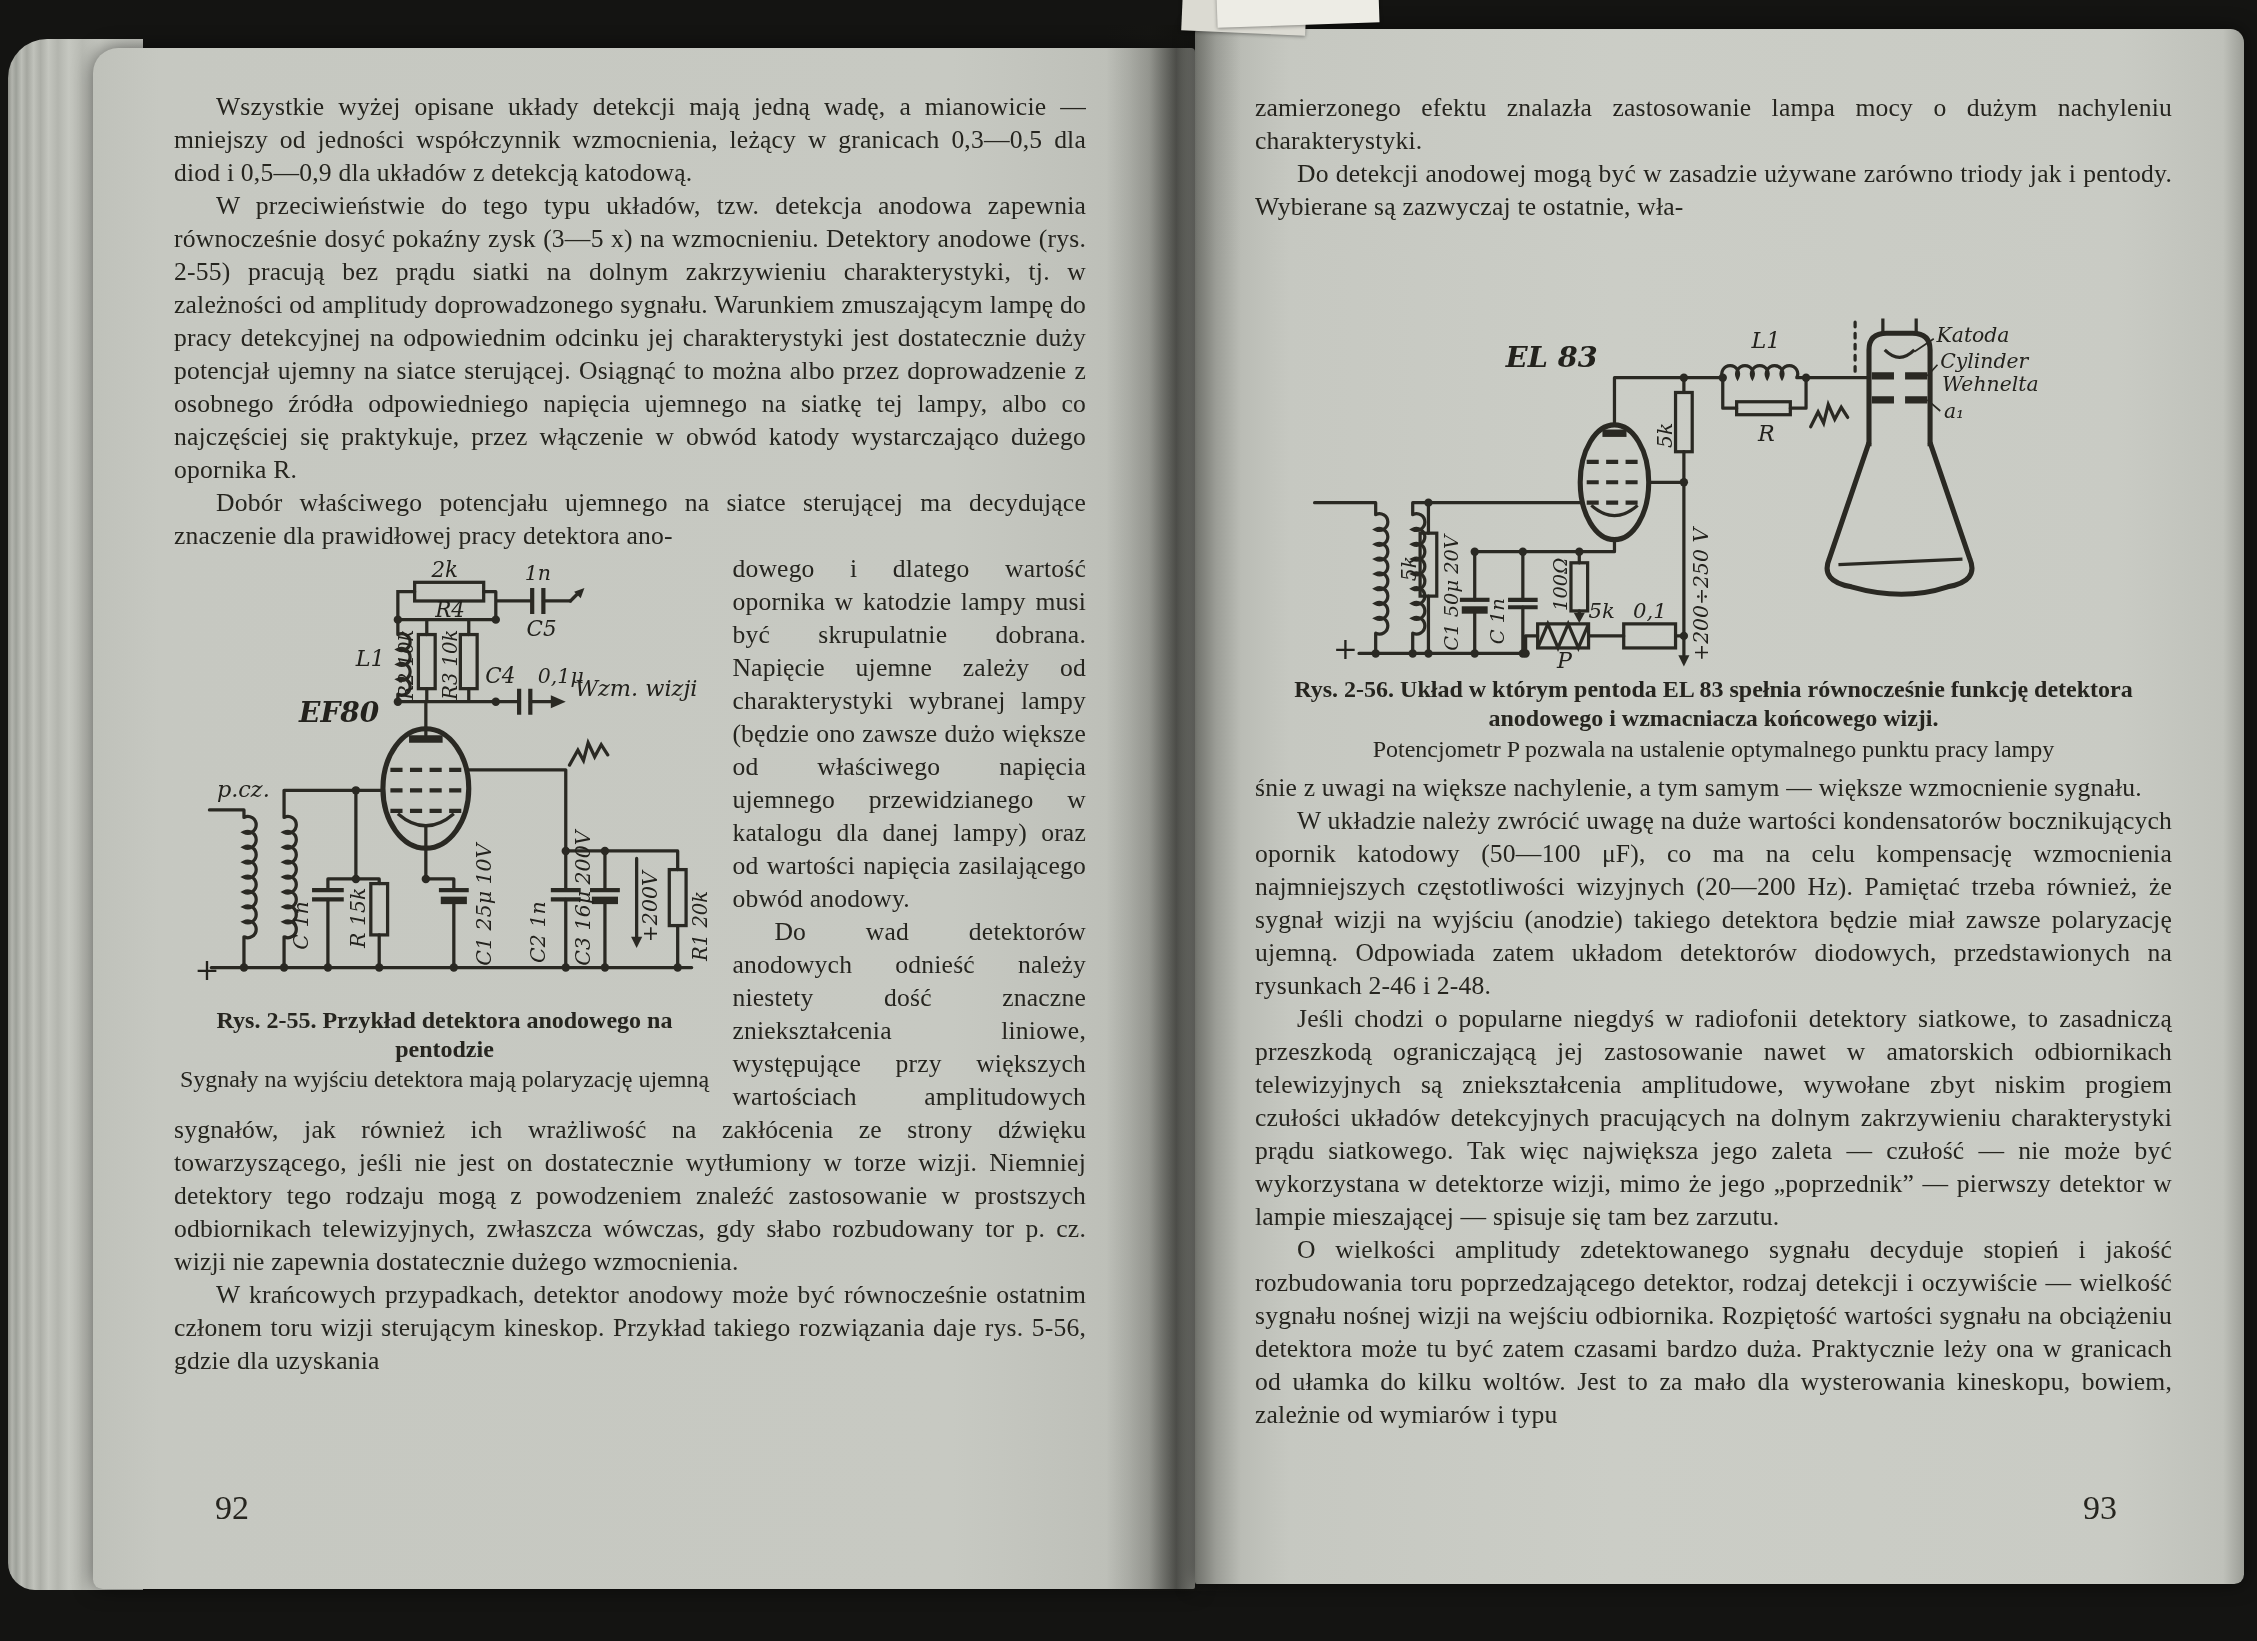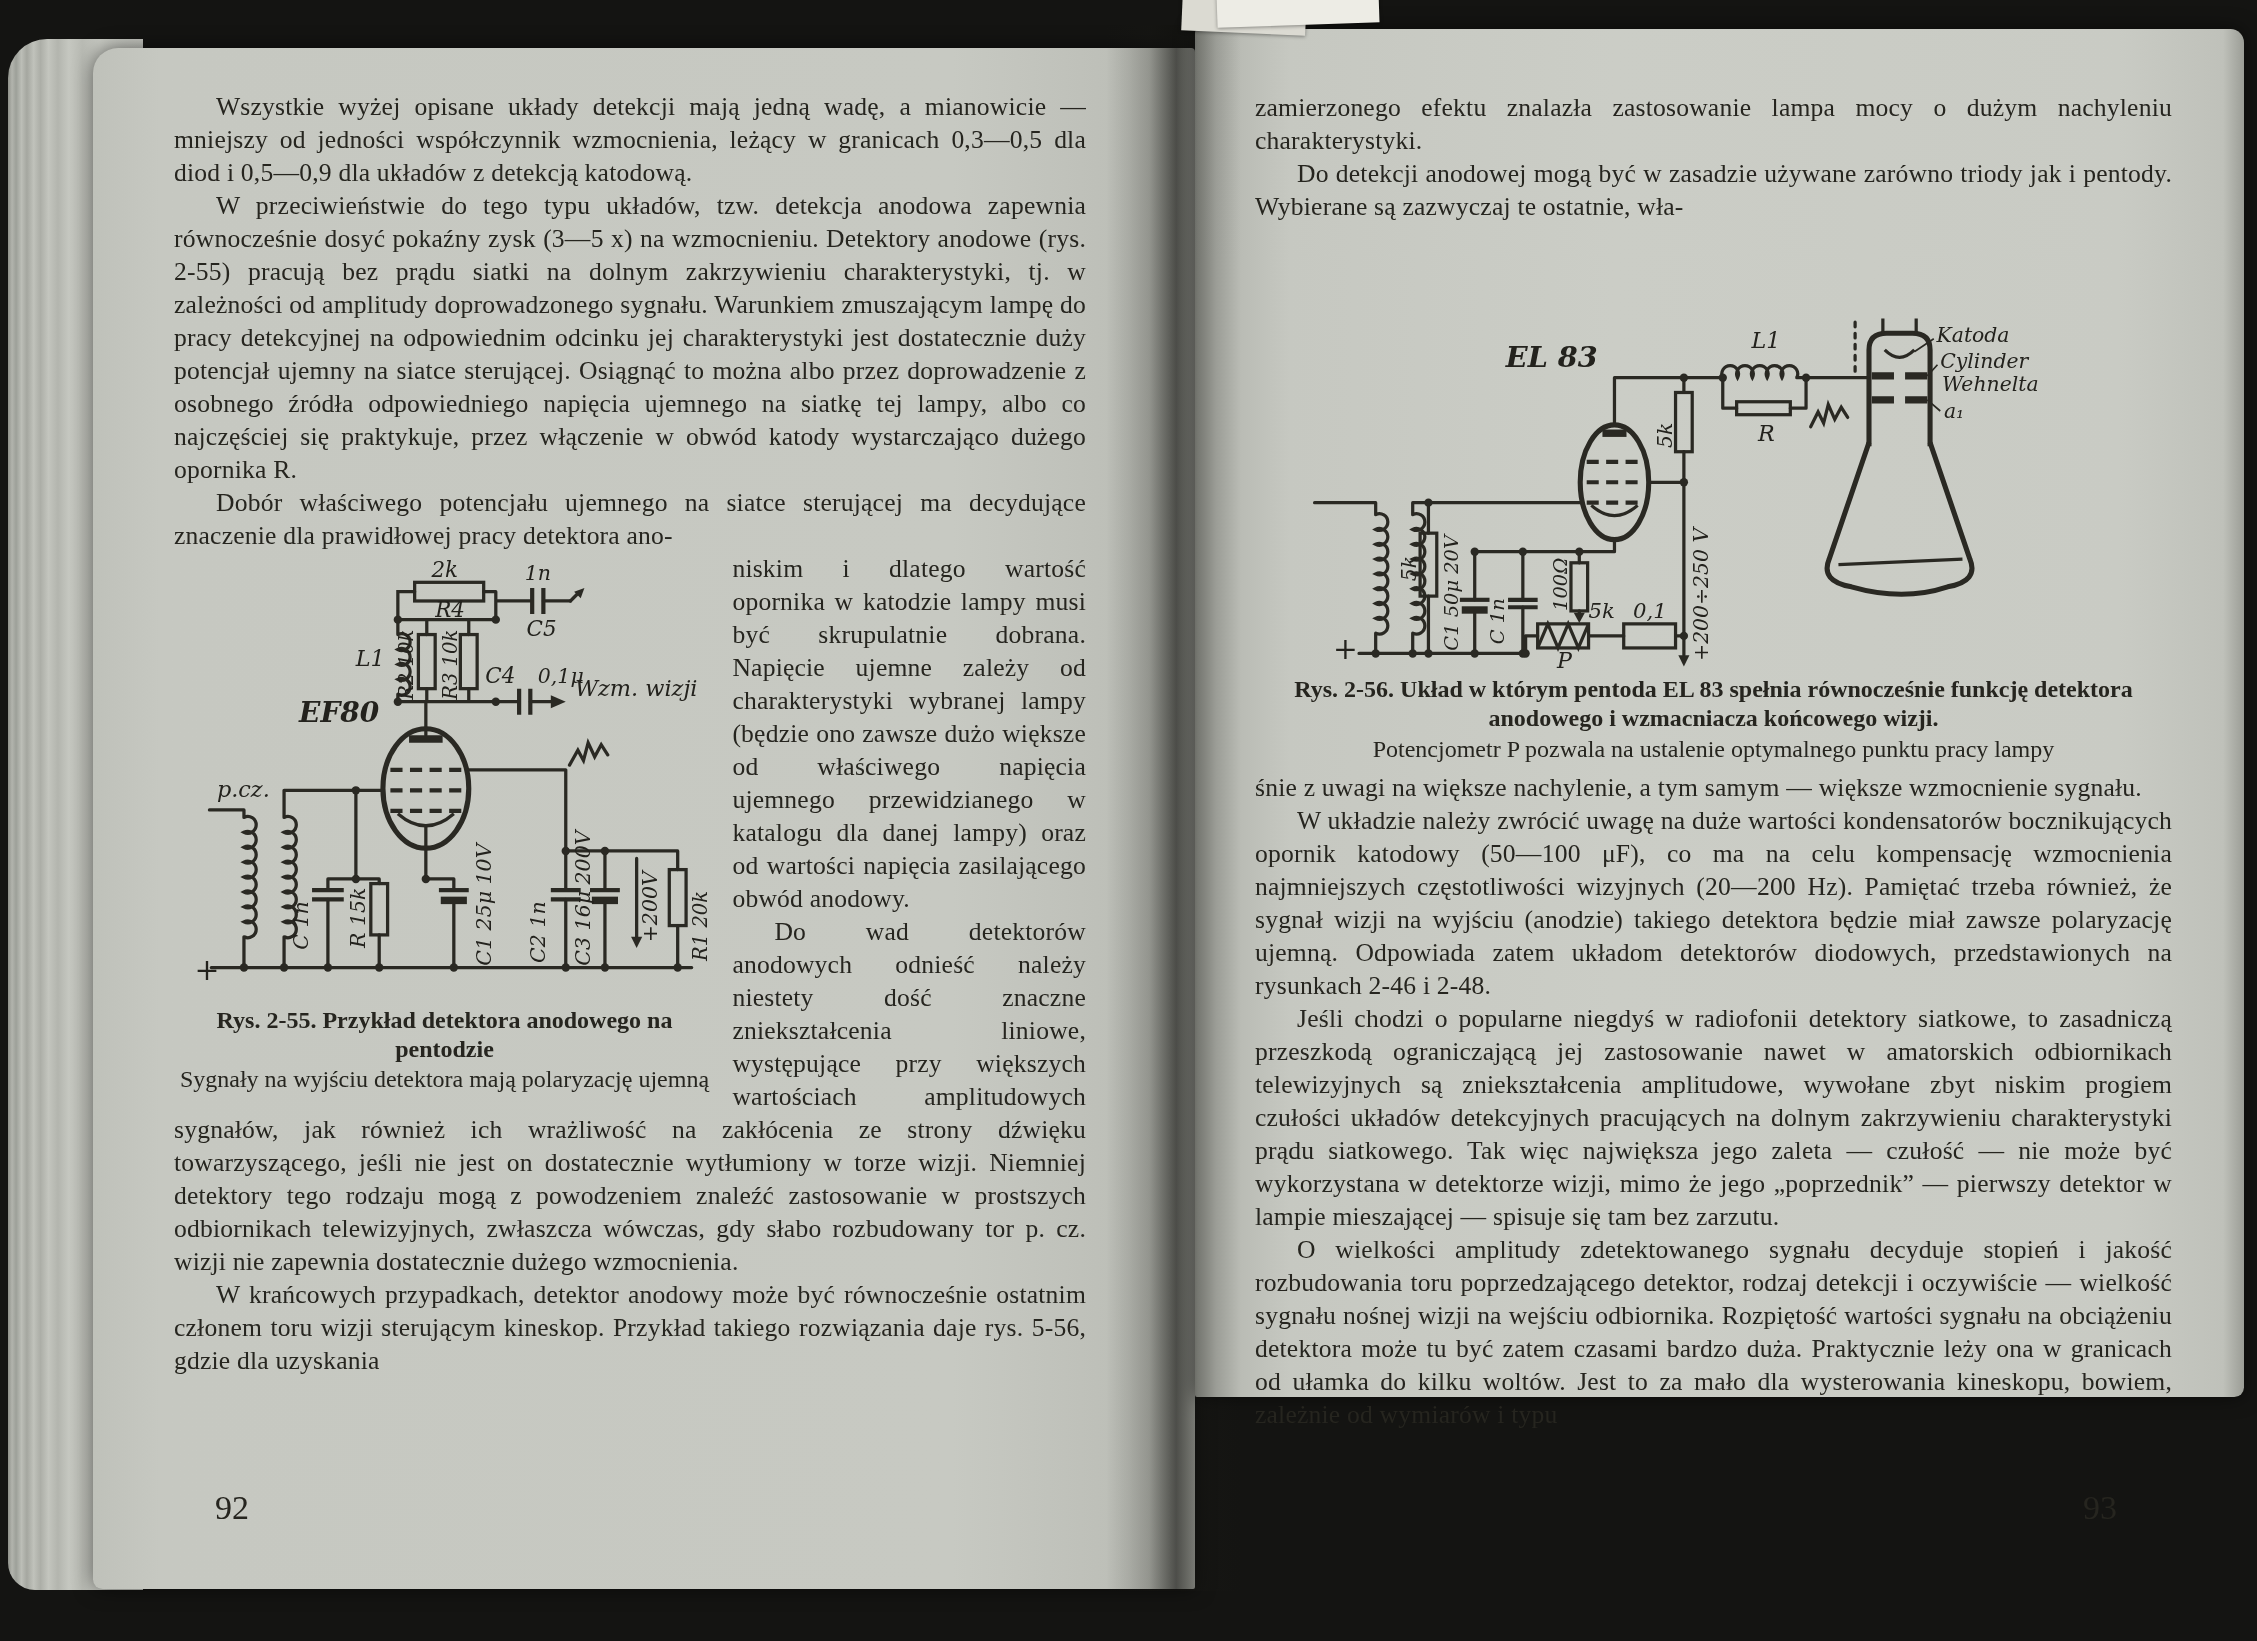--- a/index.html
+++ b/index.html
@@ -19,21 +19,21 @@
       #b9bbb4 55%,#c7c9c2 68%,#c4c6bf 100%);
   }
   .page{position:absolute;box-shadow:0 0 19.3px rgba(0,0,0,0.55);}
   .page.left{
     left:93px;top:48px;width:1102px;height:1541px;
     border-radius:25px 3.9px 1.9px 9.7px;
     background:linear-gradient(90deg,#bfc1ba 0%,#c6c8c1 6%,#c7c9c2 78%,#bcbeb7 94%,#a7a9a2 100%),
                #c6c8c1;
   }
   .page.right{
-    left:1195px;top:29px;width:1049px;height:1368px;
+    left:1195px;top:29px;width:1049px;height:1555px;
     border-radius:3.9px 13.5px 9.7px 1.9px;
     background:linear-gradient(90deg,#969891 0%,#b4b6af 2%,#c6c8c1 9%,#cbcdc6 40%,#c9cbc4 88%,#bfc1ba 98%,#9b9d96 100%),
                #c9cbc4;
   }
   .gutter{
     position:absolute;left:1106px;top:25px;width:135px;height:1566px;z-index:5;pointer-events:none;
     background:linear-gradient(90deg,rgba(25,25,21,0) 0%,rgba(25,25,21,0.22) 32%,rgba(18,18,15,0.62) 52%,rgba(25,25,21,0.28) 68%,rgba(25,25,21,0) 100%);
   }
   .slip{position:absolute;z-index:6;box-shadow:0 1px 3.9px rgba(0,0,0,0.4);}
   .slip1{left:1182px;top:-5.8px;width:124px;height:39px;background:#dbdad2;transform:rotate(2.5deg);}
@@ -179,21 +179,21 @@
             <text transform="translate(571 428) rotate(-90)" font-size="21">R1 20k</text>
             <text transform="translate(518 408) rotate(-90)" font-size="22">+200V</text>
           </g>
         </svg>
         <figcaption>
           <div class="cap-main">Rys. 2-55. Przykład detektora anodowego na pentodzie</div>
           <div class="cap-note">Sygnały na wyjściu detektora mają polaryzację ujemną</div>
         </figcaption>
       </figure>
 
-      <p class="par cont">niskim i dlatego wartość opornika w katodzie lampy musi być skrupulatnie dobrana. Napięcie ujemne zależy od charakterystyki wybranej lampy (będzie ono zawsze dużo większe od właściwego napięcia ujemnego przewidzianego w katalogu dla danej lampy) oraz od wartości napięcia zasilającego obwód anodowy.</p>
+      <p class="par cont">dowego i dlatego wartość opornika w katodzie lampy musi być skrupulatnie dobrana. Napięcie ujemne zależy od charakterystyki wybranej lampy (będzie ono zawsze dużo większe od właściwego napięcia ujemnego przewidzianego w katalogu dla danej lampy) oraz od wartości napięcia zasilającego obwód anodowy.</p>
       <p class="par">Do wad detektorów anodowych odnieść należy niestety dość znaczne zniekształcenia liniowe, występujące przy większych wartościach amplitudowych sygnałów, jak również ich wrażliwość na zakłócenia ze strony dźwięku towarzyszącego, jeśli nie jest on dostatecznie wytłumiony w torze wizji. Niemniej detektory tego rodzaju mogą z powodzeniem znaleźć zastosowanie w prostszych odbiornikach telewizyjnych, zwłaszcza wówczas, gdy słabo rozbudowany tor p. cz. wizji nie zapewnia dostatecznie dużego wzmocnienia.</p>
       <p class="par">W krańcowych przypadkach, detektor anodowy może być równocześnie ostatnim członem toru wizji sterującym kineskop. Przykład takiego rozwiązania daje rys. 5-56, gdzie dla uzyskania</p>
     </div>
     <div class="pageno">92</div>
   </div>
 
   <div class="page right">
     <div class="page-inner">
       <p class="par cont">zamierzonego efektu znalazła zastosowanie lampa mocy o dużym nachyleniu charakterystyki.</p>
       <p class="par">Do detekcji anodowej mogą być w zasadzie używane zarówno triody jak i pentody. Wybierane są zazwyczaj te ostatnie, wła-</p>

